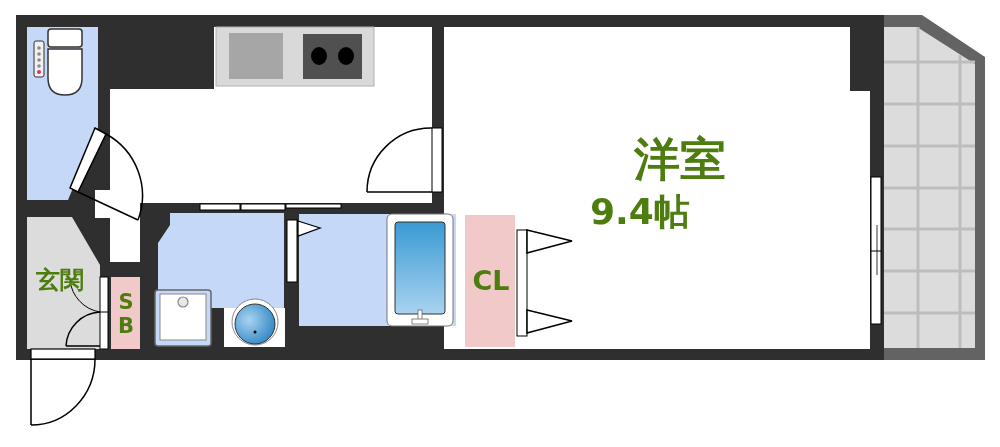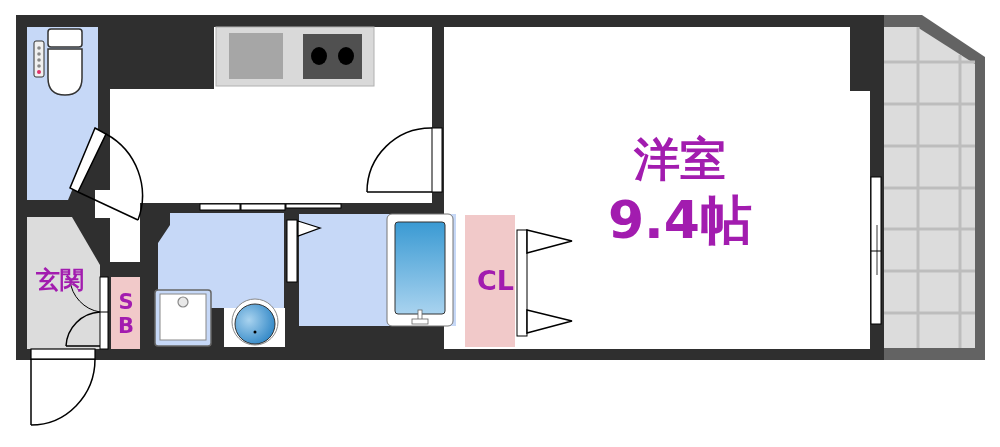--- a/index.html
+++ b/index.html
@@ -1,21 +1,21 @@
 <!DOCTYPE html>
 <html><head>
 <meta charset="utf-8">
 <style>
   html,body{margin:0;padding:0;background:#ffffff;}
   body{width:1000px;height:447px;overflow:hidden;position:relative;font-family:"DejaVu Sans","Liberation Sans",sans-serif;}
   #plan{position:absolute;left:0;top:0;width:1000px;height:447px;}
-  .lbl{position:absolute;color:#a21caf;font-weight:bold;font-family:"DejaVu Sans","Liberation Sans",sans-serif;line-height:1;}
+  .lbl{position:absolute;color:#4d7c0f;font-weight:bold;font-family:"DejaVu Sans","Liberation Sans",sans-serif;line-height:1;}
   #room-name{left:590px;top:136px;width:180px;text-align:center;font-size:46px;}
-  #room-size{left:590px;top:194px;width:180px;text-align:center;font-size:52px;}
-  #cl-label{left:466px;top:267px;width:59px;text-align:center;font-size:27px;}
+  #room-size{left:590px;top:194px;width:180px;font-size:36px;}
+  #cl-label{left:466px;top:267px;width:50px;text-align:center;font-size:27px;}
   #sb-s{left:112px;top:292px;width:28px;text-align:center;font-size:21px;}
   #sb-b{left:112px;top:316px;width:28px;text-align:center;font-size:21px;}
   #genkan-label{left:36px;top:268px;font-size:24px;text-align:center;}
 </style>
 </head>
 <body>
 
 <div>
 <svg id="plan" viewBox="0 0 1000 447" xmlns="http://www.w3.org/2000/svg">
   <defs>

